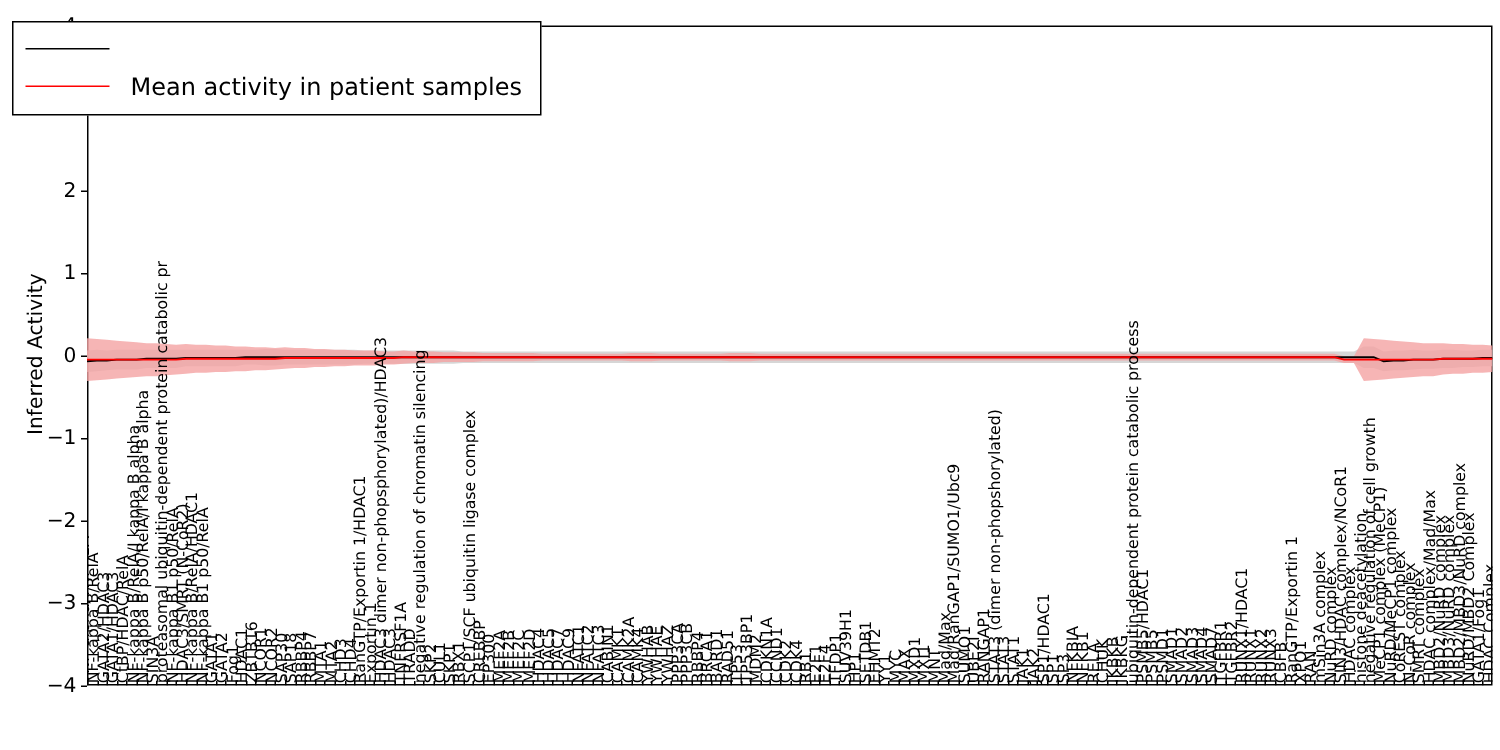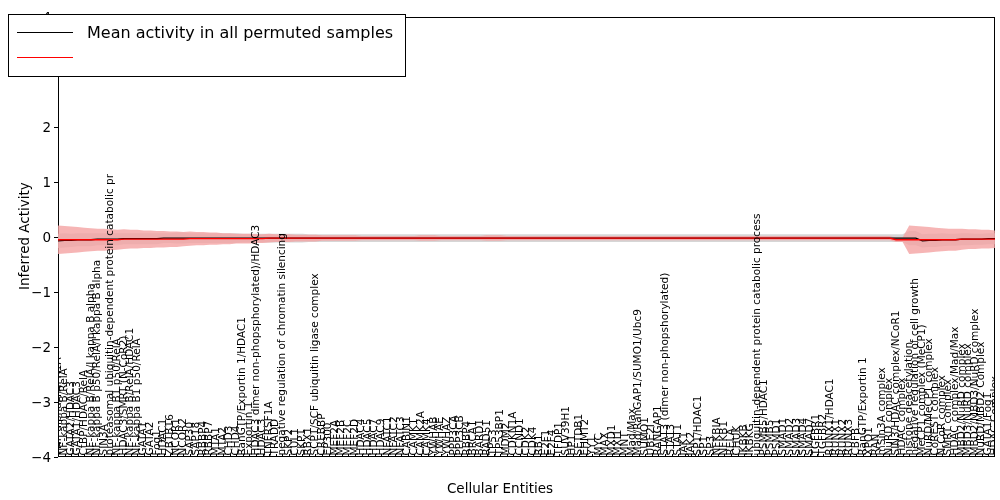--- a/index.html
+++ b/index.html
@@ -80,21 +80,20 @@
       <div class="ytick" style="top: 292px; right: 949px;">−1</div>
       <div style="position: absolute; left: 54px; top: 292px; width: 4px; height: 1px; background: rgb(0, 0, 0);"></div>
       <div class="ytick" style="top: 347px; right: 949px;">−2</div>
       <div style="position: absolute; left: 54px; top: 347px; width: 4px; height: 1px; background: rgb(0, 0, 0);"></div>
       <div class="ytick" style="top: 402px; right: 949px;">−3</div>
       <div style="position: absolute; left: 54px; top: 402px; width: 4px; height: 1px; background: rgb(0, 0, 0);"></div>
       <div class="ytick" style="top: 457px; right: 949px;">−4</div>
       <div style="position: absolute; left: 54px; top: 457px; width: 4px; height: 1px; background: rgb(0, 0, 0);"></div>
     </div>
   <div id="ylabel">Inferred Activity</div>
-  <div id="xlabel">Cellular Entities</div>
 
   <div id="xlabels">
       <div class="xtickmark" style="left: 0px;"></div>
       <div class="xl" style="left: 3.6px;">TNF-alpha/TNFR1A</div>
       <div class="xtickmark" style="left: 6.59859px;"></div>
       <div class="xl" style="left: 10.1986px;">NF-kappa B/RelA</div>
       <div class="xtickmark" style="left: 13.1972px;"></div>
       <div class="xl" style="left: 16.7972px;">GATA2/HDAC3</div>
       <div class="xtickmark" style="left: 19.7958px;"></div>
       <div class="xl" style="left: 23.3958px;">GATA1/HDAC3</div>
@@ -373,20 +372,20 @@
       <div class="xtickmark" style="left: 923.803px;"></div>
       <div class="xl" style="left: 927.403px;">NuRD/MBD2 Complex</div>
       <div class="xtickmark" style="left: 930.401px;"></div>
       <div class="xl" style="left: 934.001px;">GATA1/Fog1</div>
       <div class="xl" style="left: 940.6px;">HDAC Complex</div>
     </div>
 
   <div id="legend">
     <div class="lg-row">
       <span class="lg-line"></span>
-      <span class="lg-txt">Mean activity in all permuted samples</span>
     </div>
     <div class="lg-row">
       <span class="lg-line red"></span>
+      <span class="lg-txt">Mean activity in patient samples</span>
     </div>
   </div>
 
 </div>
 
 </body></html>

